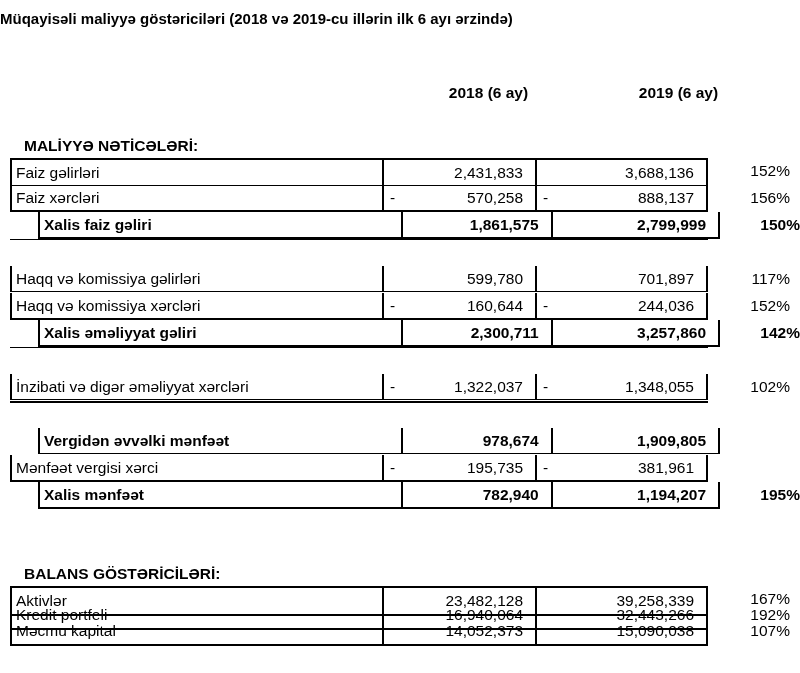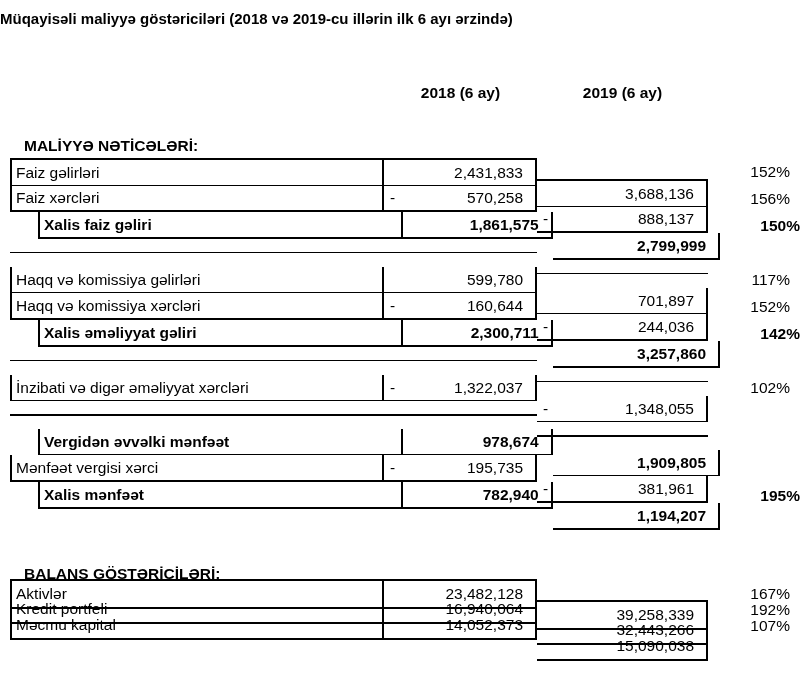--- a/index.html
+++ b/index.html
@@ -18,38 +18,39 @@
     line-height: 19px;
     padding: 9px 0 0 0;
     white-space: nowrap;
   }
   .col-headers {
     display: flex;
     margin: 55px 0 0 10px;
     font-weight: bold;
     font-size: 15.5px;
     line-height: 19px;
+    gap: 28px;
   }
   .ch-spacer { width: 374px; }
   .ch-2018 { width: 153px; text-align: center; }
   .ch-2019 { width: 171px; text-align: center; }
 
   .section-heading {
     font-weight: bold;
     font-size: 15.5px;
     line-height: 19px;
     margin: 34px 0 3px 24px;
     white-space: nowrap;
   }
   .section-heading.second { margin-top: 55px; }
 
   .fin-table { margin-left: 10px; }
   .row {
     display: flex;
-    align-items: center;
+    align-items: flex-start;
     height: 27px;
     line-height: 25px;
     font-size: 15.5px;
   }
   .row.h28 { height: 16px; line-height: 26px; }
   .row.bold { font-weight: bold; padding-left: 28px; }
   .cell { box-sizing: border-box; }
   .lbl {
     width: 374px;
     border-left: 2px solid #000;
@@ -58,21 +59,21 @@
     white-space: nowrap;
     overflow: hidden;
   }
   .val {
     width: 153px;
     border-right: 2px solid #000;
     display: flex;
     justify-content: space-between;
     padding: 0 12px 0 6px;
   }
-  .val.v2019 { width: 171px; margin-top: 42px; }
+  .val.v2019 { width: 171px; }
   .pct { width: 82px; text-align: right; }
   .row.first .bordered { border-top: 2px solid #000; }
   .bb1 { border-bottom: 1px solid #000; }
   .bb2 { border-bottom: 2px solid #000; }
 </style>
 </head>
 <body>
 
 <div class="page">
 

